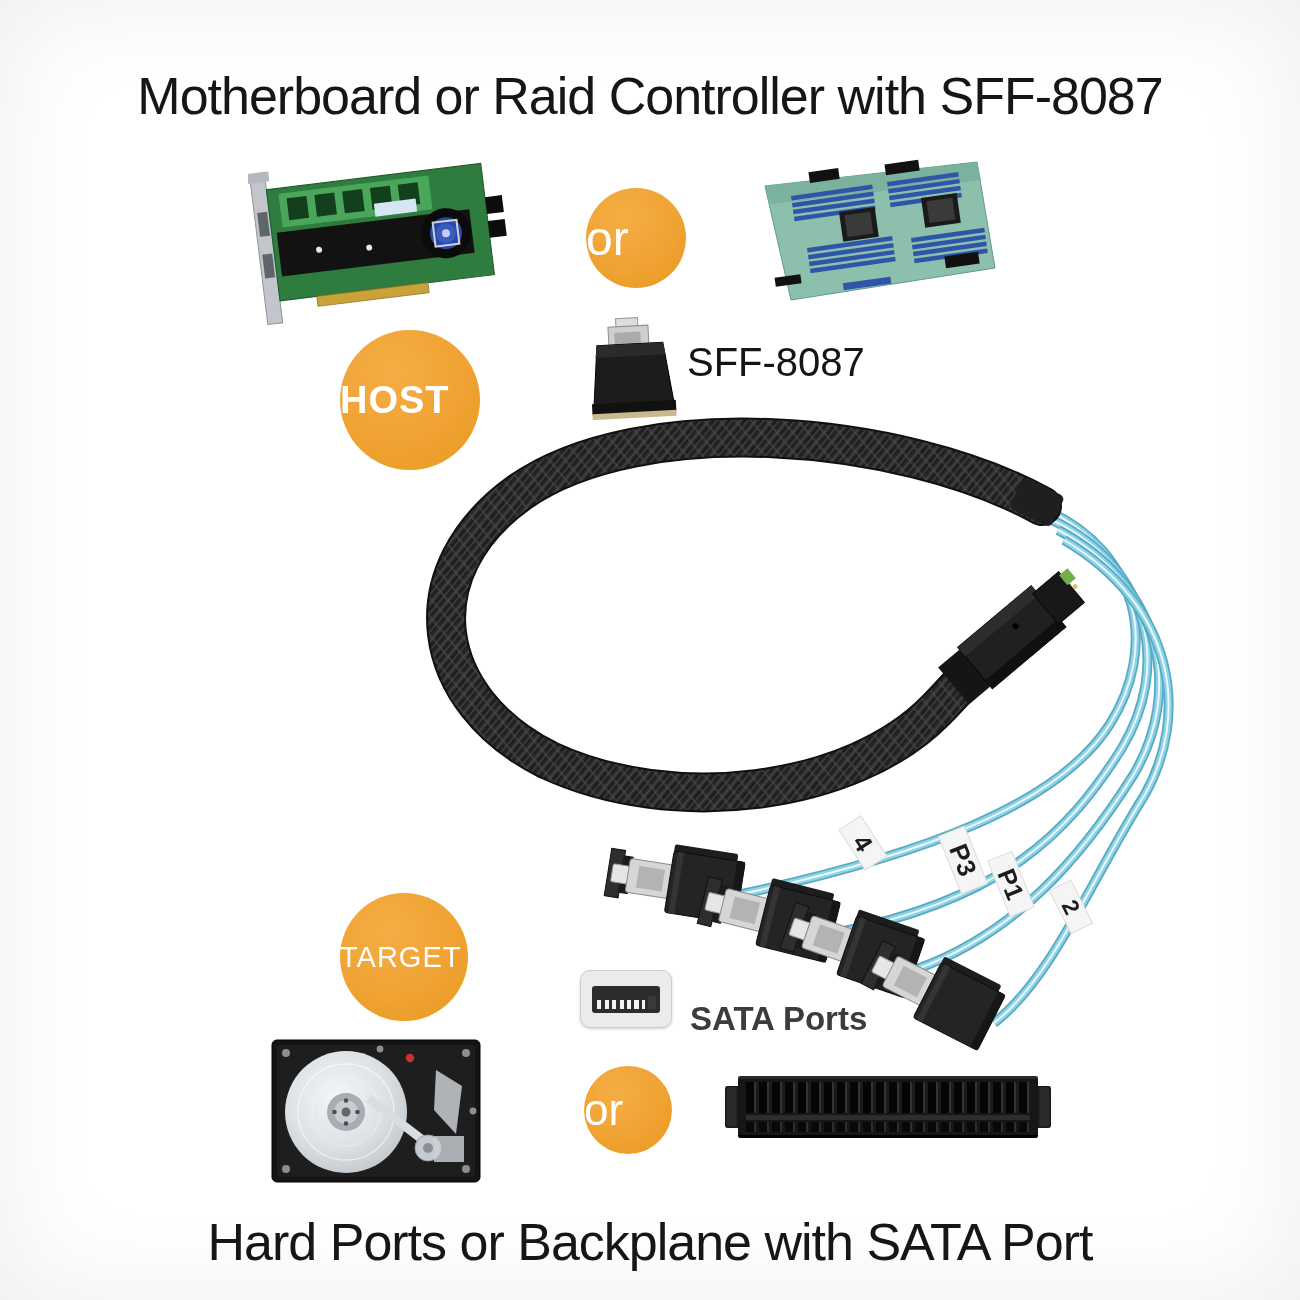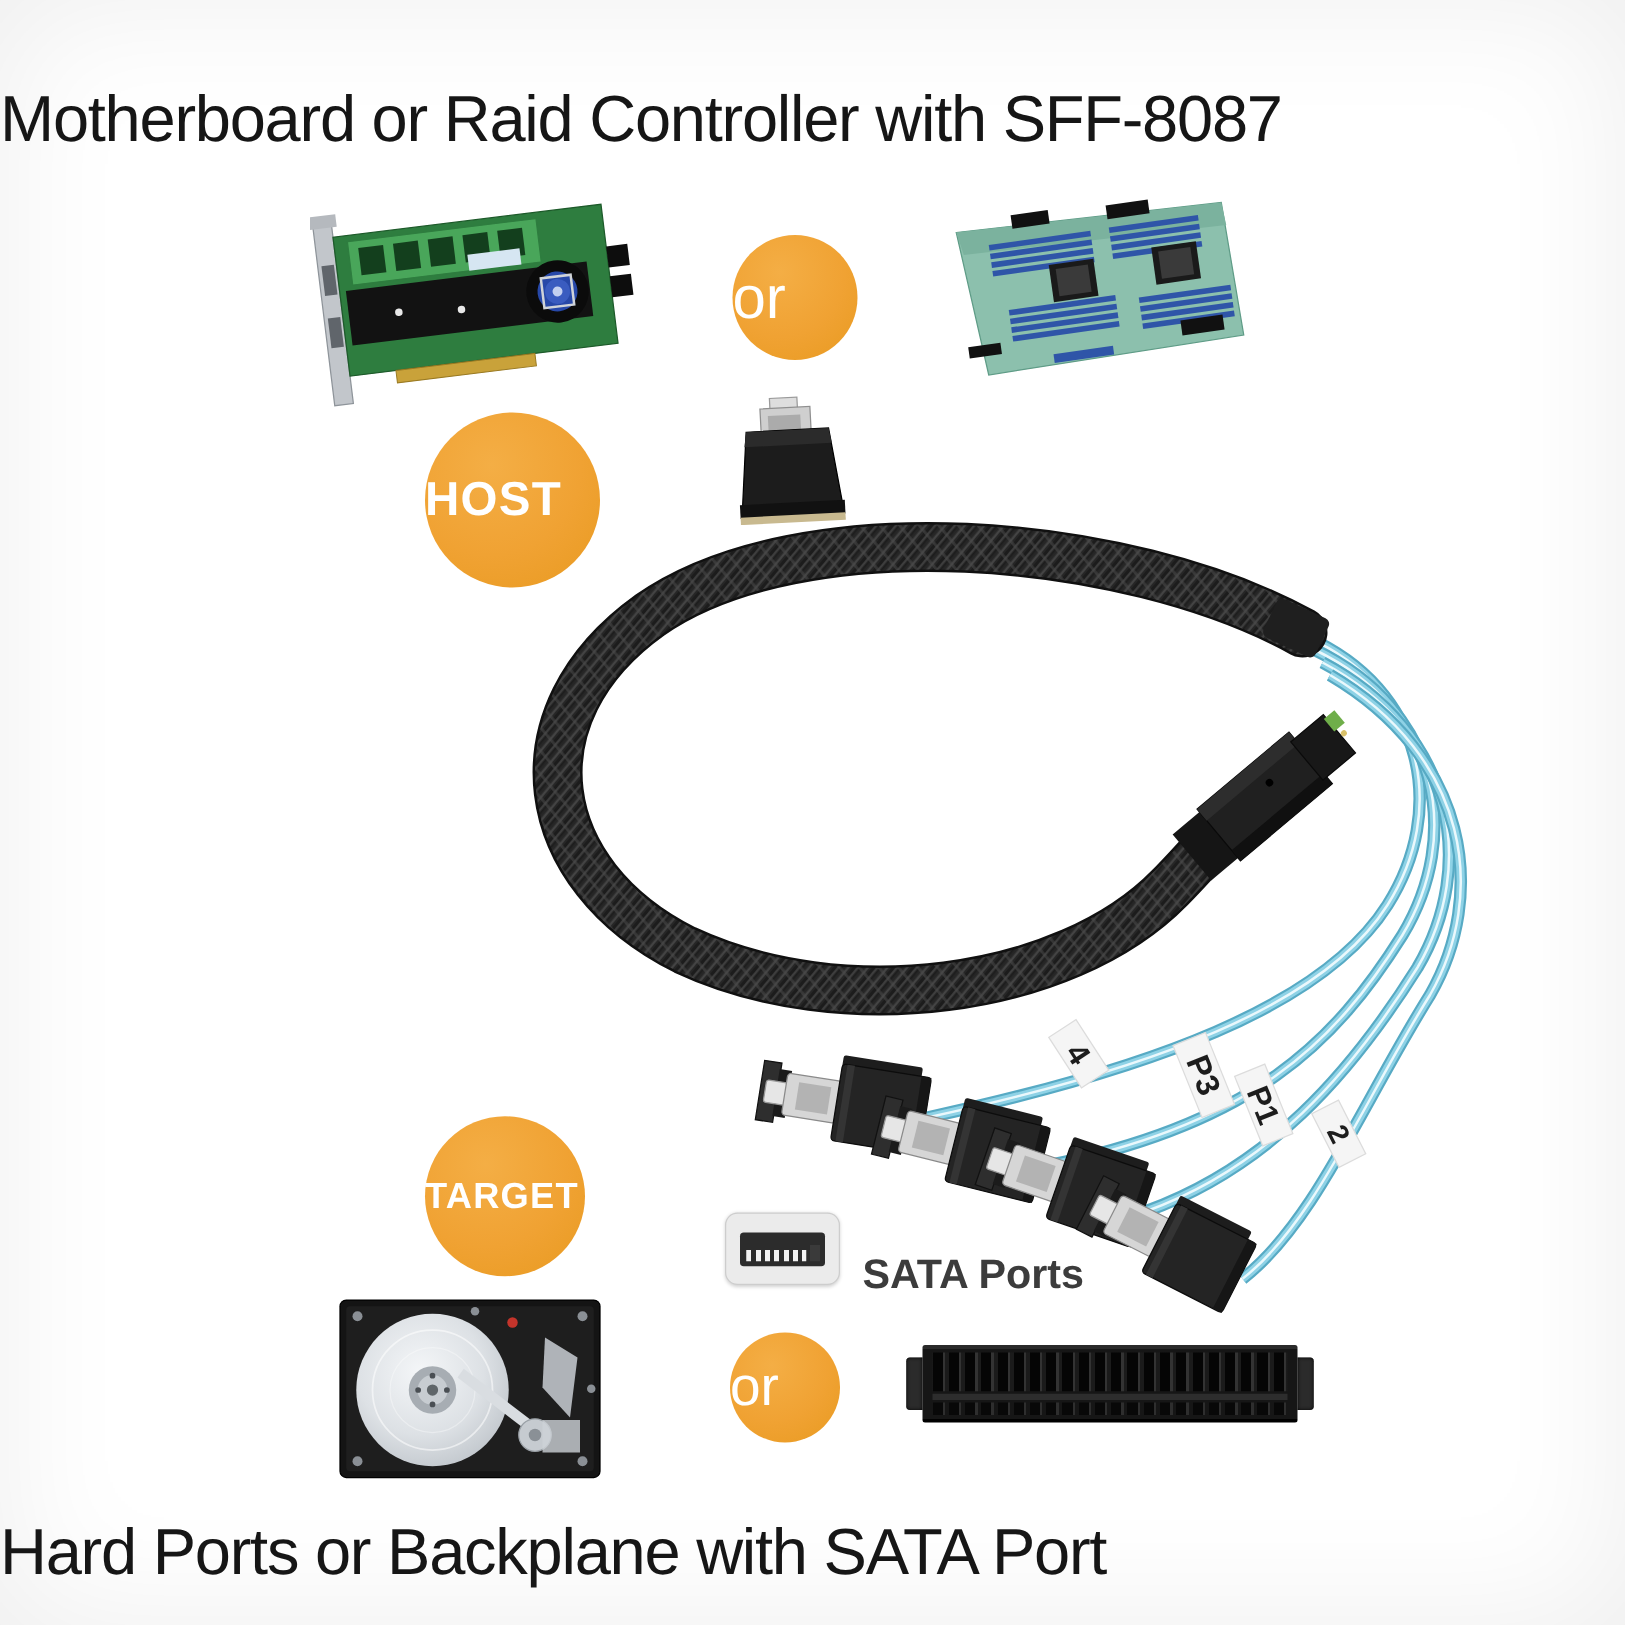--- a/index.html
+++ b/index.html
@@ -5,36 +5,36 @@
   * { margin:0; padding:0; box-sizing:border-box; }
   html,body { background:#ffffff; }
   .canvas {
     position:relative; width:1300px; height:1300px; overflow:hidden;
     background:#ffffff;
     box-shadow: inset 0 0 110px rgba(0,0,0,0.07);
     font-family:"Liberation Sans","DejaVu Sans",sans-serif;
   }
   .title {
     position:absolute; left:0; width:100%;
-    text-align:left; color:#161616;
+    text-align:center; color:#161616;
     font-size:52px; font-weight:400; letter-spacing:-1px;
     font-family:"Liberation Sans","DejaVu Sans",sans-serif;
   }
   .title-top { top:66px; }
   .title-bottom { top:1212px; }
 
   .badge {
     position:absolute; border-radius:50%;
     background: radial-gradient(circle at 38% 30%, #f4ae45 0%, #f0a233 55%, #e89a20 100%);
     display:flex; align-items:center; 
     color:#ffffff;
   }
   .badge-or-top    { left:586px; top:188px; width:100px; height:100px; font-size:48px; }
   .badge-host      { left:340px; top:330px; width:140px; height:140px; font-size:38px; font-weight:bold; letter-spacing:1px; }
-  .badge-target    { left:340px; top:893px; width:128px; height:128px; font-size:29px; font-weight:bold; letter-spacing:1px; }
+  .badge-target    { left:340px; top:893px; width:128px; height:128px; font-size:29px; font-weight:normal; letter-spacing:1px; }
   .badge-or-bottom { left:584px; top:1066px; width:88px;  height:88px;  font-size:44px; }
 
   .img-block { position:absolute; }
 
   .lbl-sff8087 {
     position:absolute; left:687px; top:340px;
     font-size:40px; color:#151515; letter-spacing:0px;
   }
   .lbl-sata-ports {
     position:absolute; left:690px; top:980px;
@@ -175,20 +175,21 @@
     <g transform="rotate(-3 50 54)">
       <rect x="36" y="6" width="22" height="12" fill="#dedede" stroke="#9a9a9a"></rect>
       <rect x="28" y="14" width="40" height="26" fill="#cfcfcf" stroke="#8f8f8f"></rect>
       <rect x="34" y="20" width="26" height="16" fill="#ababab"></rect>
       <polygon points="16,32 82,32 90,92 10,92" fill="#1c1c1c" stroke="#000000"></polygon>
       <polygon points="16,32 82,32 84,44 14,44" fill="#2b2b2b"></polygon>
       <rect x="8" y="90" width="84" height="11" fill="#111111"></rect>
       <rect x="8" y="100" width="84" height="6" fill="#c8b98f"></rect>
     </g>
   </svg>
+  <div class="lbl-sff8087">SFF-8087</div>
 
   <svg class="img-block" style="left:410px; top:390px;" width="790" height="690" viewBox="410 390 790 690">
     <defs>
       <pattern id="braidp" patternUnits="userSpaceOnUse" width="12" height="12" patternTransform="rotate(40)">
         <rect width="12" height="12" fill="#262626"></rect>
         <rect width="6" height="12" fill="#1c1c1c"></rect>
         <rect x="2.5" width="1.8" height="12" fill="#3f3f3f"></rect>
         <rect x="8.5" width="1.8" height="12" fill="#454545"></rect>
       </pattern>
       <pattern id="braidp2" patternUnits="userSpaceOnUse" width="12" height="12" patternTransform="rotate(-40)">

